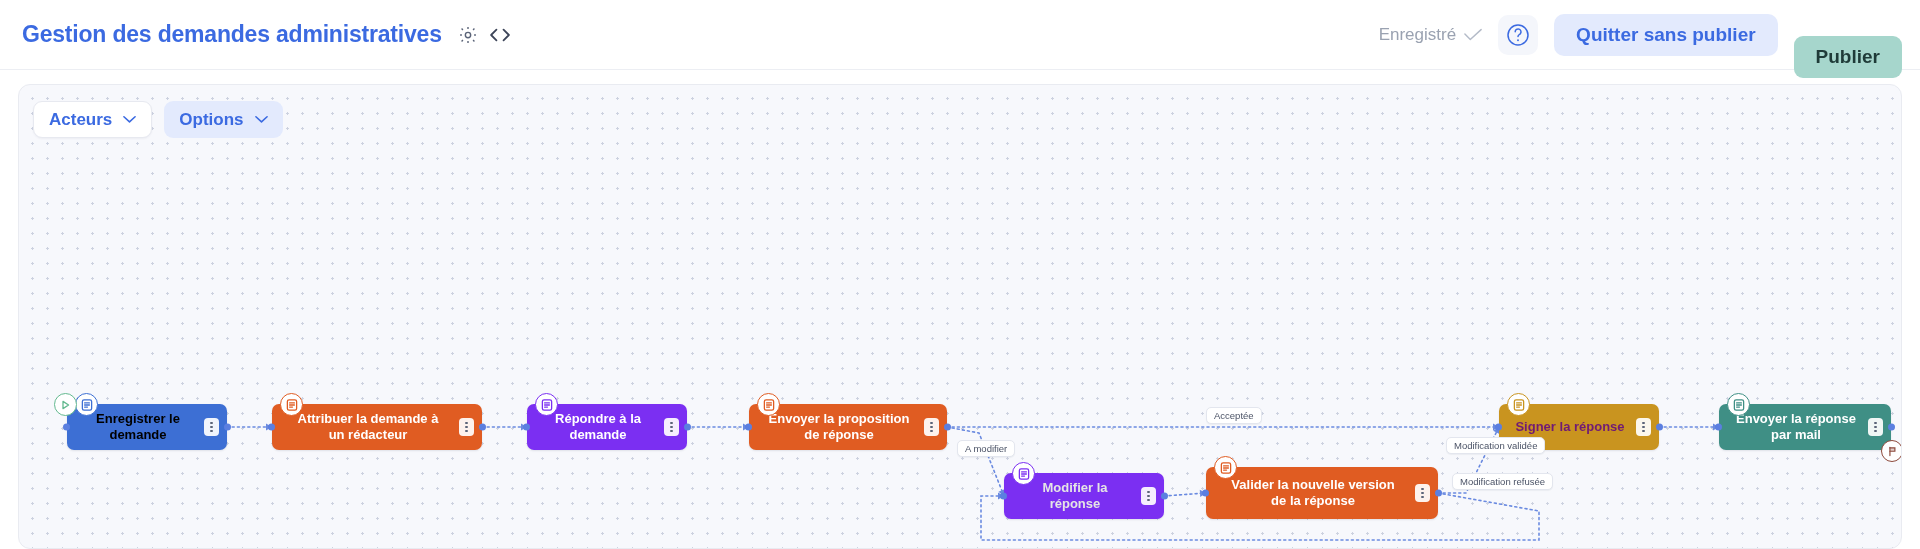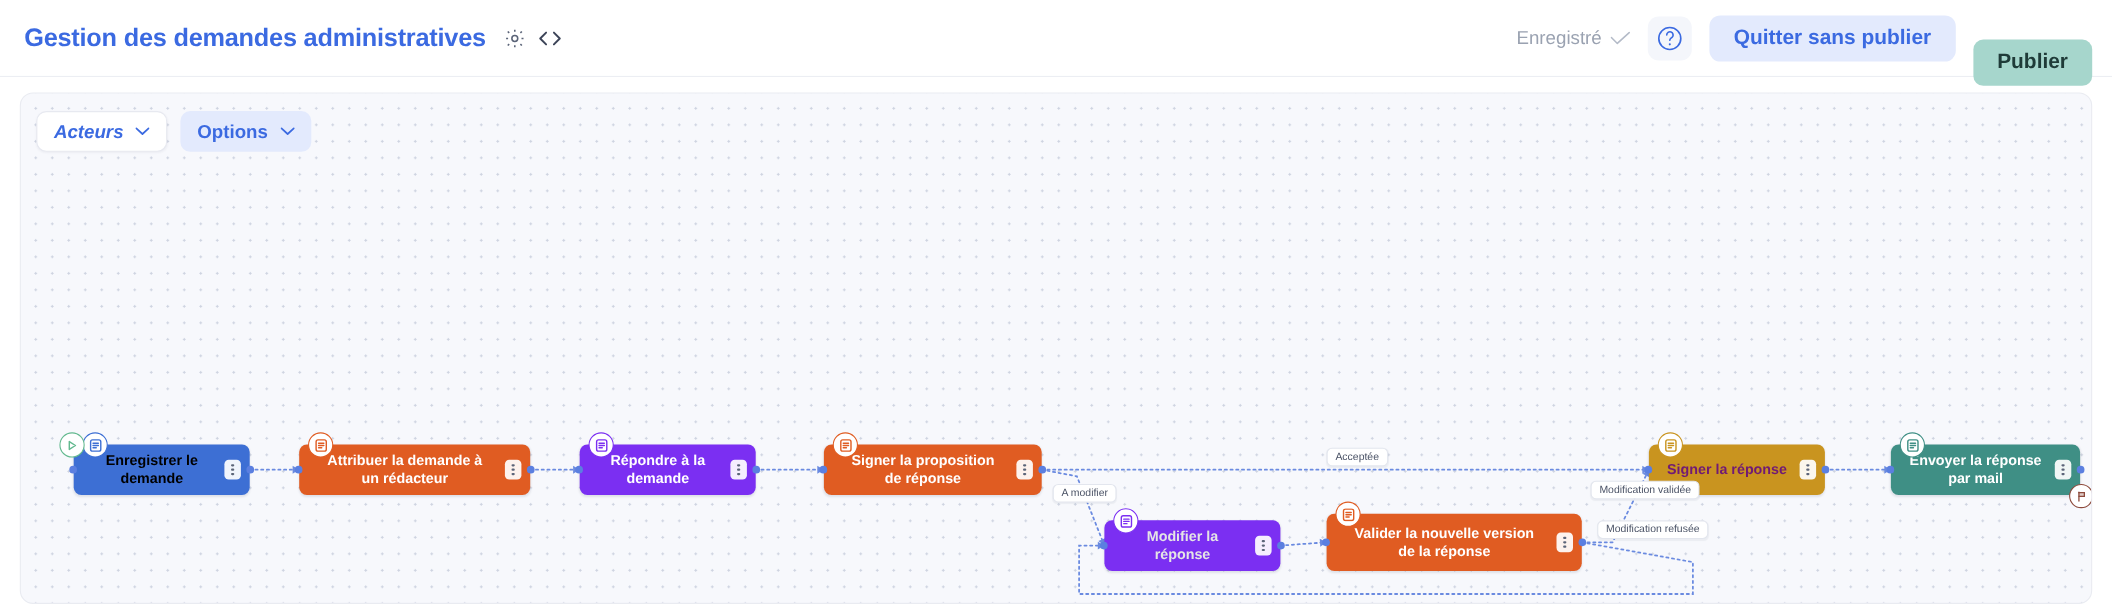--- a/index.html
+++ b/index.html
@@ -73,21 +73,21 @@
     overflow: hidden;
   }
 
   .toolbar { position: absolute; top: 16px; left: 14px; display: flex; gap: 12px; z-index: 4; }
   .tb-btn {
     height: 37px; padding: 0 15px; border-radius: 9px;
     display: flex; align-items: center; gap: 11px;
     font-size: 17px; font-weight: bold; color: #3b6ae1;
     cursor: pointer; white-space: nowrap;
   }
-  .tb-actors { background: #ffffff; border: 1px solid #e7e9f0; box-shadow: 0 1px 2px rgba(30,40,70,.05); font-style: italic; }
+  .tb-actors { background: #ffffff; border: 1px solid #e7e9f0; box-shadow: 0 1px 2px rgba(30,40,70,.05); }
   .tb-options { background: #e3eafd; }
   .caret { display: flex; align-items: center; }
 
   .flow { position: absolute; inset: 0; }
   .flow svg.edges { position: absolute; inset: 0; width: 100%; height: 100%; overflow: visible; }
 
   
   .node {
     position: absolute;
     border-radius: 7px;
@@ -280,21 +280,21 @@
             <i></i>
           </span>
           <span class="form-badge">
             <svg width="12" height="12" viewBox="0 0 14 14" fill="none" stroke="#7b2ff2" stroke-width="1.5" stroke-linecap="round">
               <rect x="1.6" y="1" width="10.8" height="12" rx="2"></rect>
               <path d="M4.2 4.6h5.6M4.2 7h5.6M4.2 9.4h3.4"></path>
             </svg>
           </span>
         </div>
         <div class="node" style="left: 730px; top: 319px; width: 198px; height: 46px; background: rgb(224, 92, 34); color: rgb(224, 92, 34);">
-          <span class="label" style="color: rgb(255, 255, 255);">Signer la proposition de réponse</span>
+          <span class="label" style="color: rgb(255, 255, 255);">Envoyer la proposition de réponse</span>
           <span class="port in"></span>
           <span class="port out"></span>
           <span class="node-menu">
             <i></i>
           </span>
           <span class="form-badge">
             <svg width="12" height="12" viewBox="0 0 14 14" fill="none" stroke="#e05c22" stroke-width="1.5" stroke-linecap="round">
               <rect x="1.6" y="1" width="10.8" height="12" rx="2"></rect>
               <path d="M4.2 4.6h5.6M4.2 7h5.6M4.2 9.4h3.4"></path>
             </svg>

